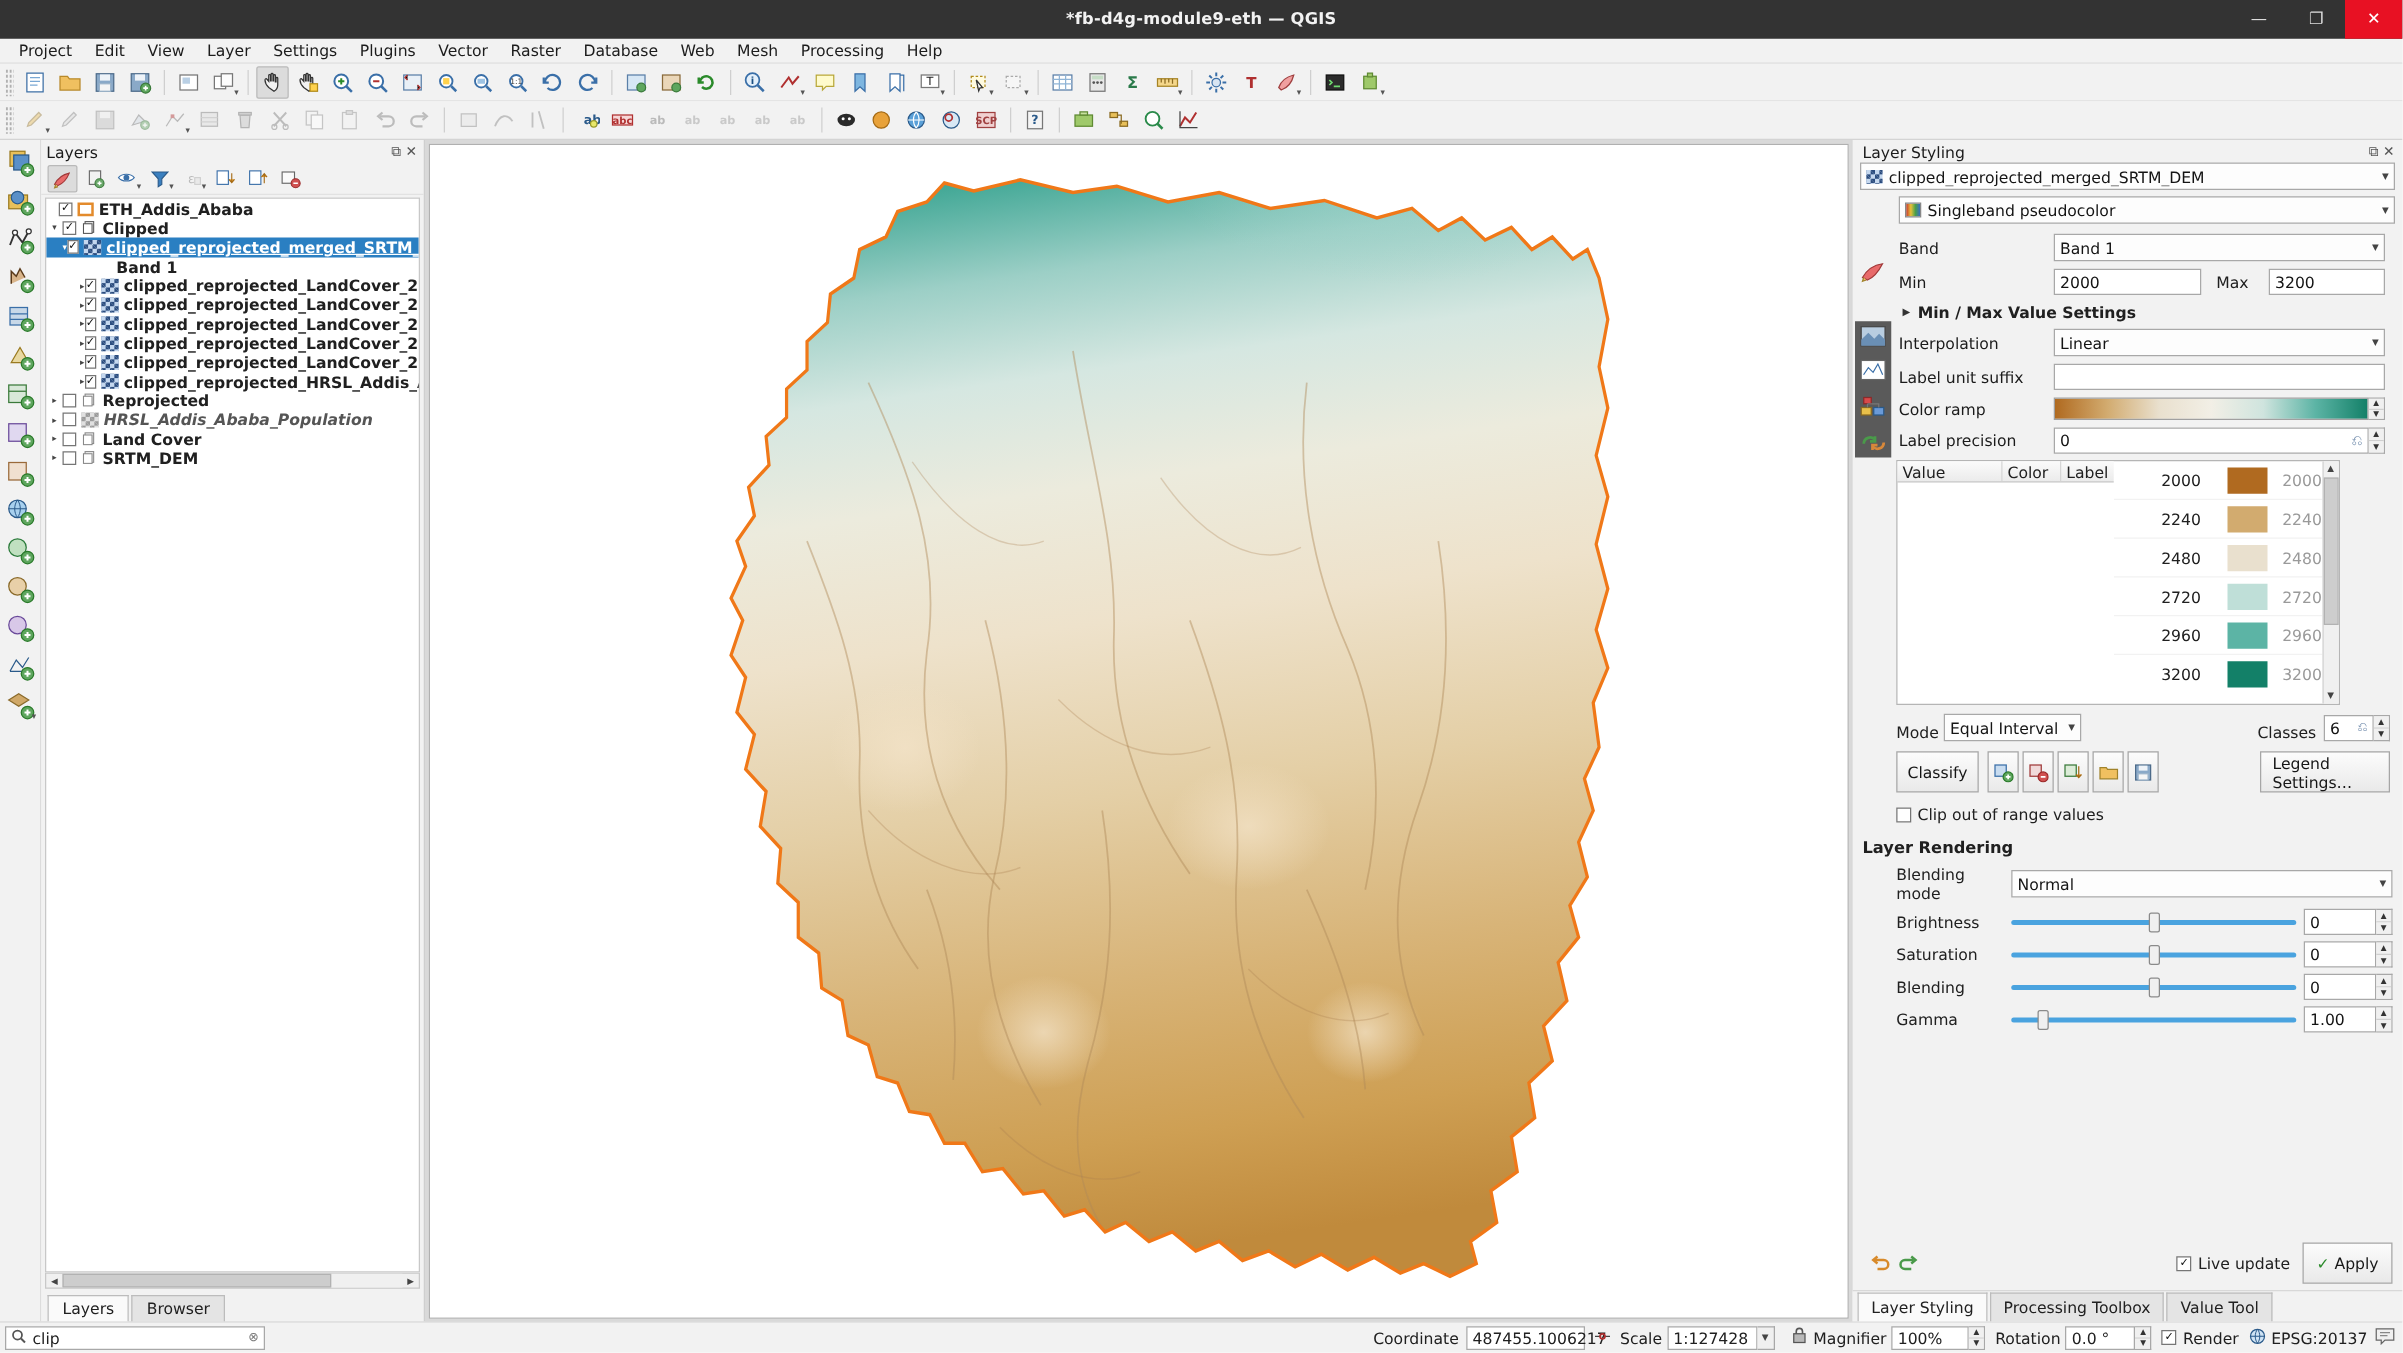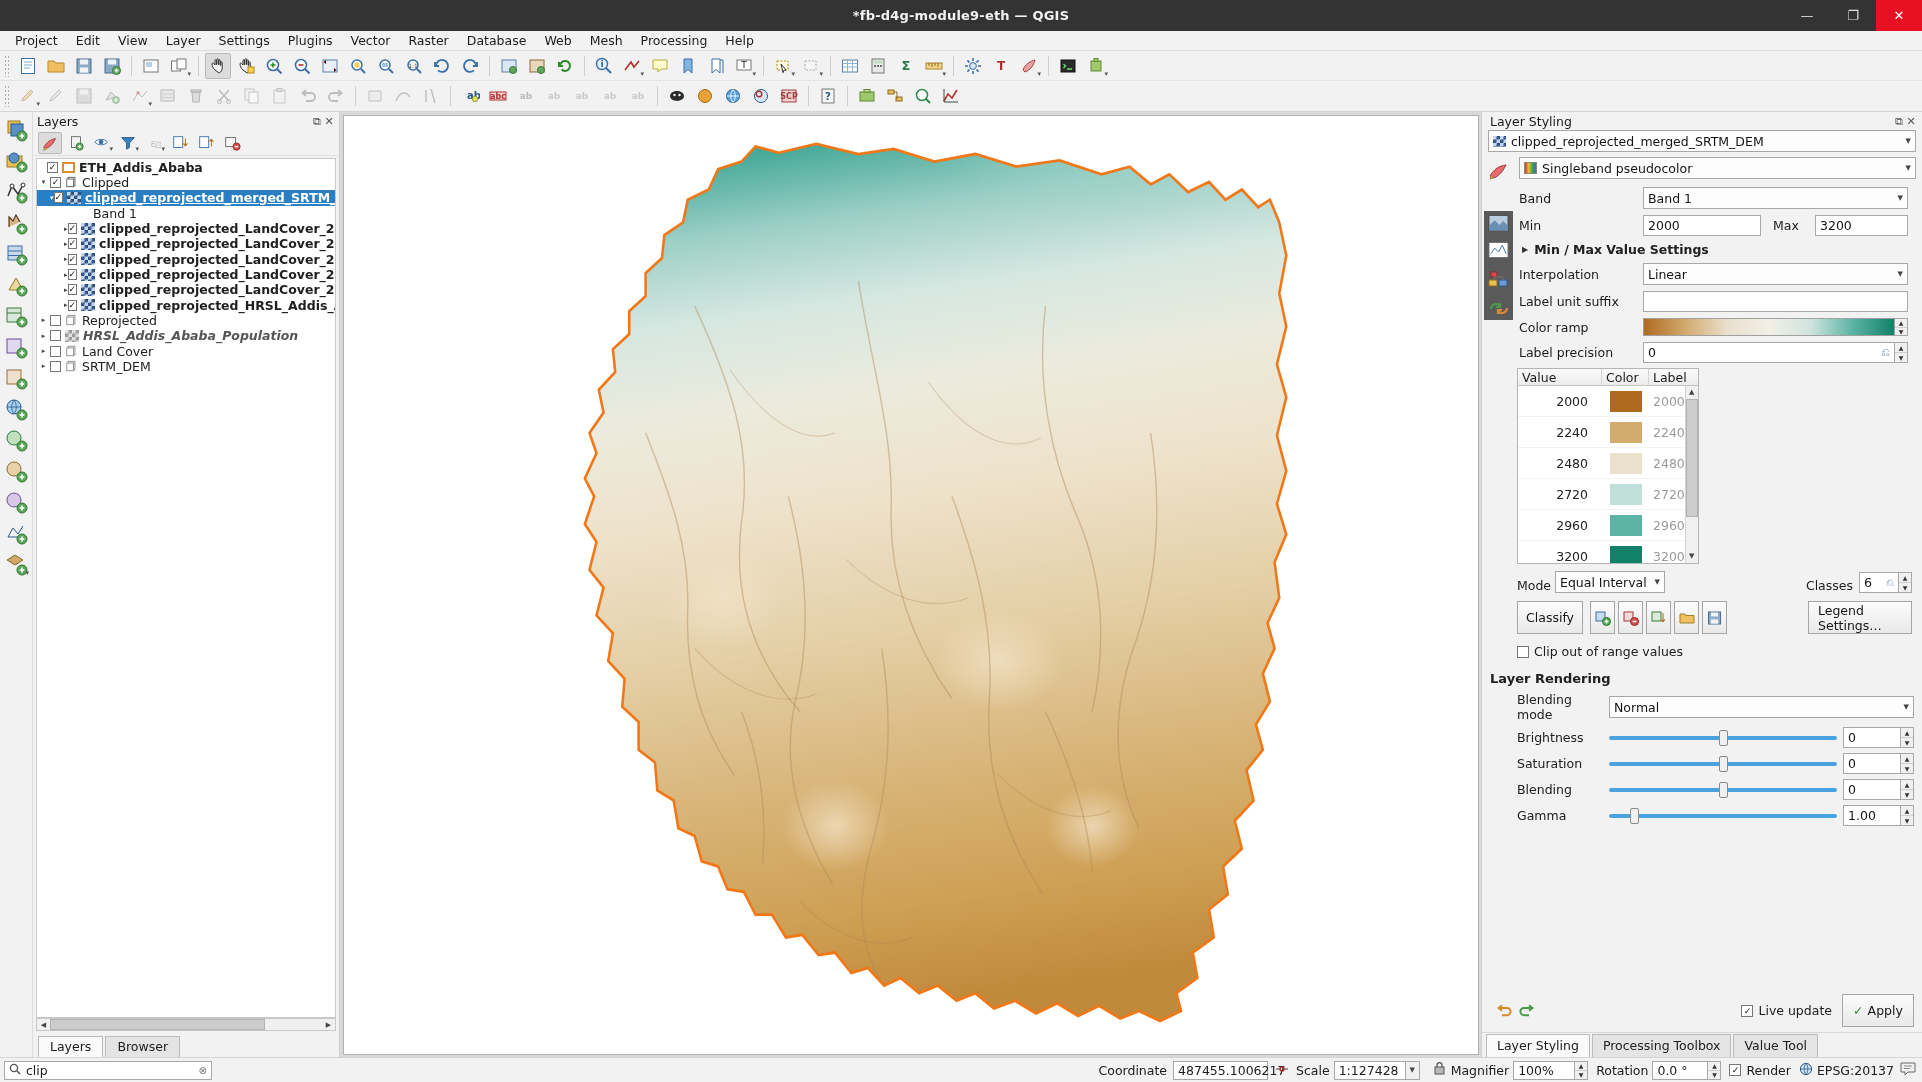--- a/index.html
+++ b/index.html
@@ -44,21 +44,21 @@
   .panelbar .tbtn{width:24px;height:22px;}
   #layertree{flex:1;background:#ffffff;border:1px solid #c8c8c8;margin:2px 3px 0 3px;overflow:hidden;position:relative;font-size:12.5px;}
   .ltrow{display:flex;align-items:center;height:15.5px;white-space:nowrap;}
   .ltrow.sel{background:#2a7fc2;color:#fff;}
   .exp{width:13px;text-align:center;font-size:7px;color:#454545;}
   .ltrow.sel .exp{color:#fff;}
   .cbx{width:11px;height:11px;border:1px solid #767676;background:#fff;margin-right:4px;
        display:flex;align-items:center;justify-content:center;font-size:9px;color:#111;line-height:1;}
   .licon{width:14px;height:12px;margin-right:4px;flex:0 0 auto;}
   .lname{font-weight:bold;}
-  .lname.plain{font-weight:normal;}
+  .lname.plain{font-weight:bold;}
   .lname.italic{font-style:italic;font-weight:bold;color:#555;}
   .ltrow.sel .lname{text-decoration:underline;}
   .rastericon{background:
      linear-gradient(45deg,#2b4c7e 25%,transparent 25%,transparent 75%,#2b4c7e 75%),
      linear-gradient(45deg,#2b4c7e 25%,transparent 25%,transparent 75%,#2b4c7e 75%),#c5d8ef;
      background-size:7px 7px;background-position:0 0,3.5px 3.5px;}
   .vecticon{border:2px solid #e38b2c;background:#fff;height:11px;width:13px;}
   .gicon{width:13px;height:12px;margin-right:4px;}
   #hscroll{height:13px;background:#f0f0f0;border:1px solid #c8c8c8;margin:0 3px;display:flex;align-items:center;}
   #hscroll .arrow{width:13px;text-align:center;font-size:7px;color:#444;}
@@ -75,21 +75,21 @@
   .sp-row{display:flex;align-items:center;padding:3px 8px 3px 6px;}
   .sp-label{width:124px;font-size:12.5px;color:#1b1b1b;}
   .inp{height:21px;border:1px solid #a8a8a8;background:#fff;font-size:12.5px;padding:1px 4px;display:flex;align-items:center;color:#141414;}
   .combo{height:22px;border:1px solid #a8a8a8;background:#fdfdfd;font-size:12.5px;padding:1px 4px;display:flex;align-items:center;color:#141414;position:relative;}
   .combo .cv{flex:1;overflow:hidden;white-space:nowrap;}
   .combo .arw{font-size:7px;color:#444;padding-left:4px;}
   .spin{width:13px;display:flex;flex-direction:column;border:1px solid #a8a8a8;border-left:none;height:21px;}
   .spin div{flex:1;display:flex;align-items:center;justify-content:center;font-size:6px;background:#f0f0f0;color:#333;}
   .spin div:first-child{border-bottom:1px solid #cfcfcf;}
   
-  #classtable{margin:2px 10px 0 2px;border:1px solid #b5b5b5;background:#fff;display:flex;flex-direction:column;height:196px;}
+  #classtable{margin:2px 10px 0 2px;border:1px solid #b5b5b5;background:#fff;display:flex;flex-direction:row;height:196px;}
   #classtable .thead{display:flex;height:17px;background:linear-gradient(#fbfbfb,#ebebeb);border-bottom:1px solid #c4c4c4;font-size:12.5px;}
   #classtable .thead div{padding:0 4px;display:flex;align-items:center;border-right:1px solid #d6d6d6;}
   .ctr{display:flex;height:31px;align-items:center;font-size:12.5px;border-bottom:1px solid #f2f2f2;}
   .ctr .cval{width:84px;text-align:right;padding-right:14px;}
   .ctr .ccol{width:47px;display:flex;align-items:center;justify-content:center;}
   .ctr .ccol i{display:block;width:32px;height:21px;}
   .ctr .clab{flex:1;padding-left:4px;color:#9a9a9a;}
   .vsb{width:13px;background:#f0f0f0;border-left:1px solid #d2d2d2;display:flex;flex-direction:column;}
   .vsb .a{height:13px;text-align:center;font-size:7px;color:#444;line-height:13px;}
   .vsb .tr{flex:1;position:relative;}
@@ -977,21 +977,21 @@
     </div>
 
     <div style="display:flex;align-items:center;padding:0 6px 0 6px">
       <div class="combo" style="flex:1">
         <span class="licon rastericon" style="width:13px;height:11px;margin-right:5px"></span>
         <span class="cv">clipped_reprojected_merged_SRTM_DEM</span>
         <span class="arw">▼</span>
       </div>
     </div>
 
-    <div style="display:flex;align-items:flex-start;margin-top:4px">
+    <div style="display:flex;align-items:flex-end;margin-top:4px">
 
       <div style="width:33px;display:flex;flex-direction:column;align-items:center;padding-top:2px">
         <div style="height:26px;display:flex;align-items:center">
           <svg width="22" height="20" viewBox="0 0 22 20">
               <path d="M2 15c4-7 9-10 16-11-3 6-7 11-12 13z" fill="#e86a6a" stroke="#a03a3a"></path>
               <path d="M3 15l-1 3 3-1" fill="#f0c060" stroke="#a0822a"></path>
             </svg>
         </div>
         <div style="height:27px"></div>
         <div style="width:29px;background:#5a5a5a;flex:1;display:flex;flex-direction:column;align-items:center;padding-top:3px">

